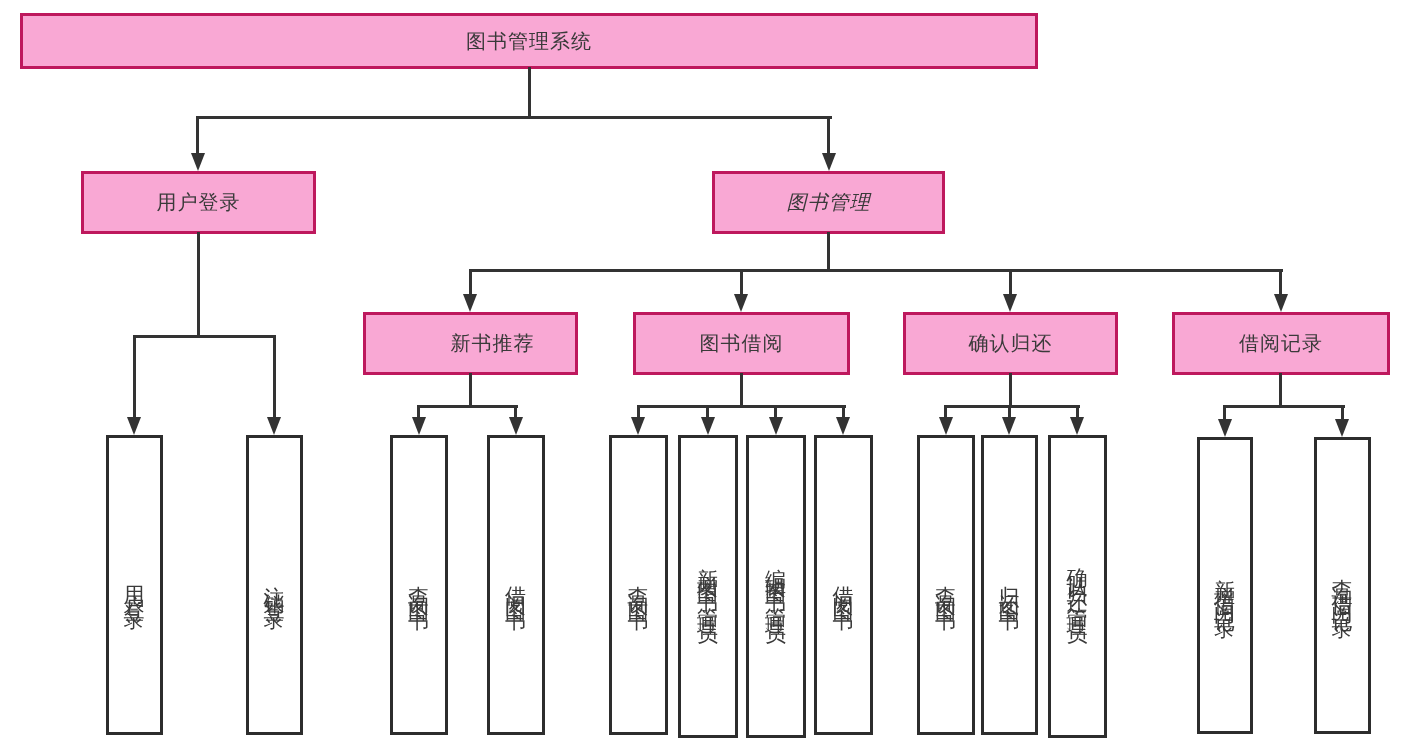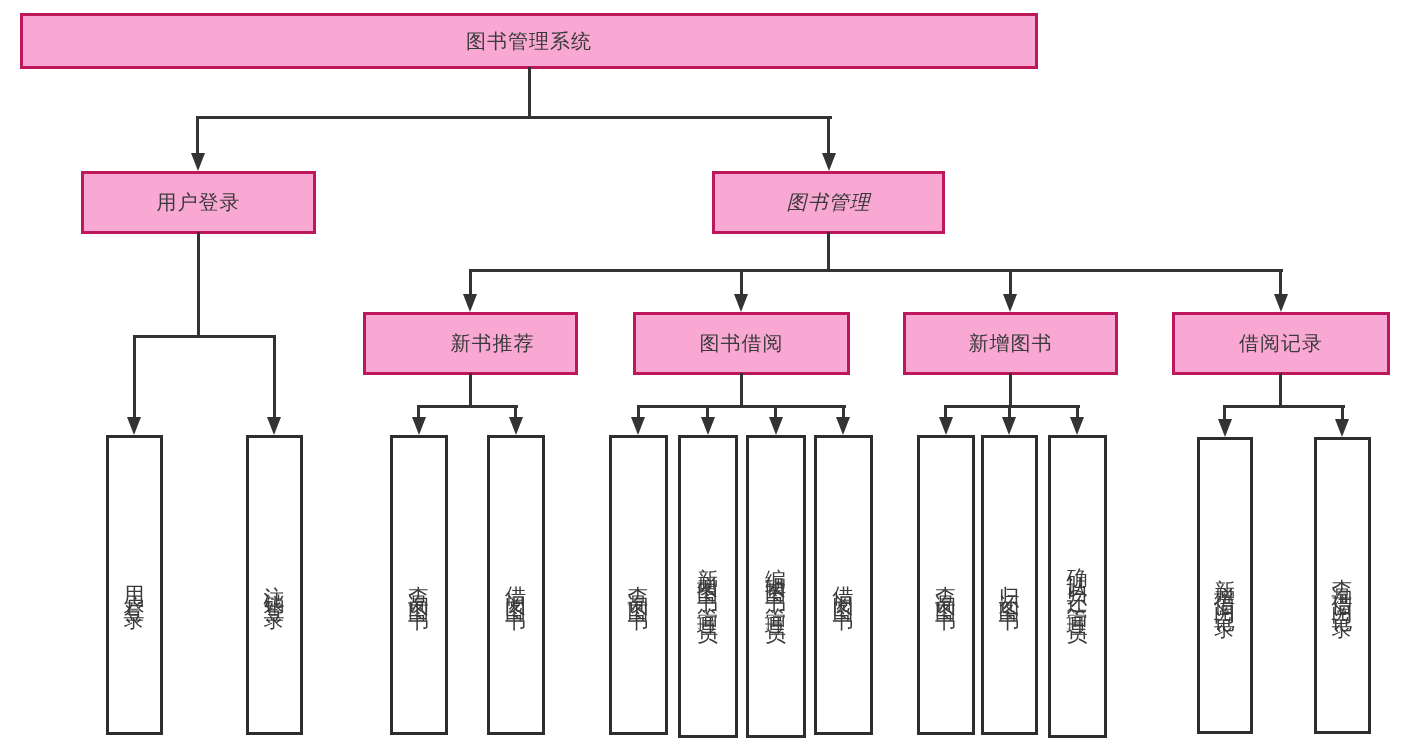--- a/index.html
+++ b/index.html
@@ -72,21 +72,21 @@
   <div class="ar" style="left:1003px;top:294px;"></div>
   <div class="ar" style="left:1274px;top:294px;"></div>
 
   <div class="hbox" style="left:363px;top:312px;width:215px;height:63px;padding-left:44px;">
     <span>新书推荐</span>
   </div>
   <div class="hbox" style="left:633px;top:312px;width:217px;height:63px;">
     <span>图书借阅</span>
   </div>
   <div class="hbox" style="left:903px;top:312px;width:215px;height:63px;">
-    <span>新增图书</span>
+    <span>确认归还</span>
   </div>
   <div class="hbox" style="left:1172px;top:312px;width:218px;height:63px;">
     <span>借阅记录</span>
   </div>
 
   <div class="ln" style="left:469px;top:373px;width:3px;height:35px;"></div>
   <div class="ln" style="left:417px;top:405px;width:101px;height:3px;"></div>
   <div class="ln" style="left:417px;top:405px;width:3px;height:14px;"></div>
   <div class="ln" style="left:514px;top:405px;width:3px;height:14px;"></div>
   <div class="ar" style="left:412px;top:417px;"></div>

